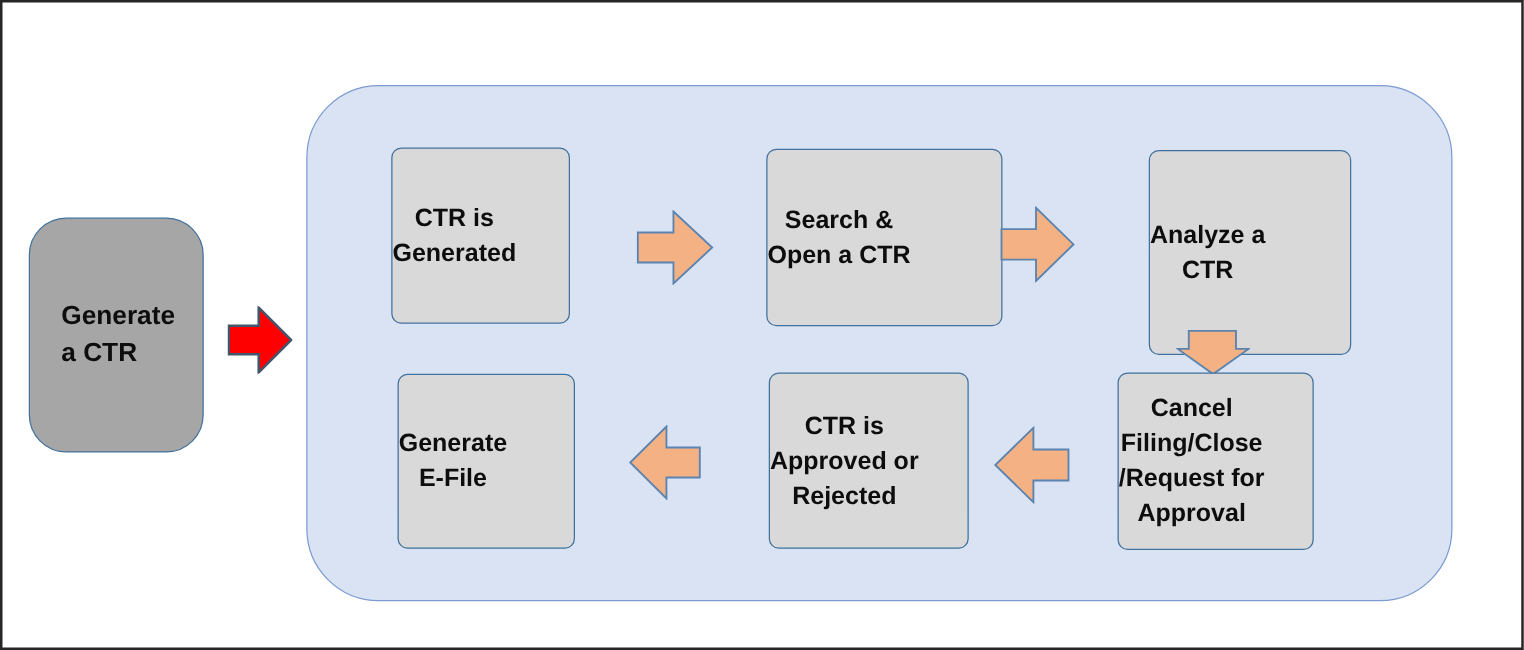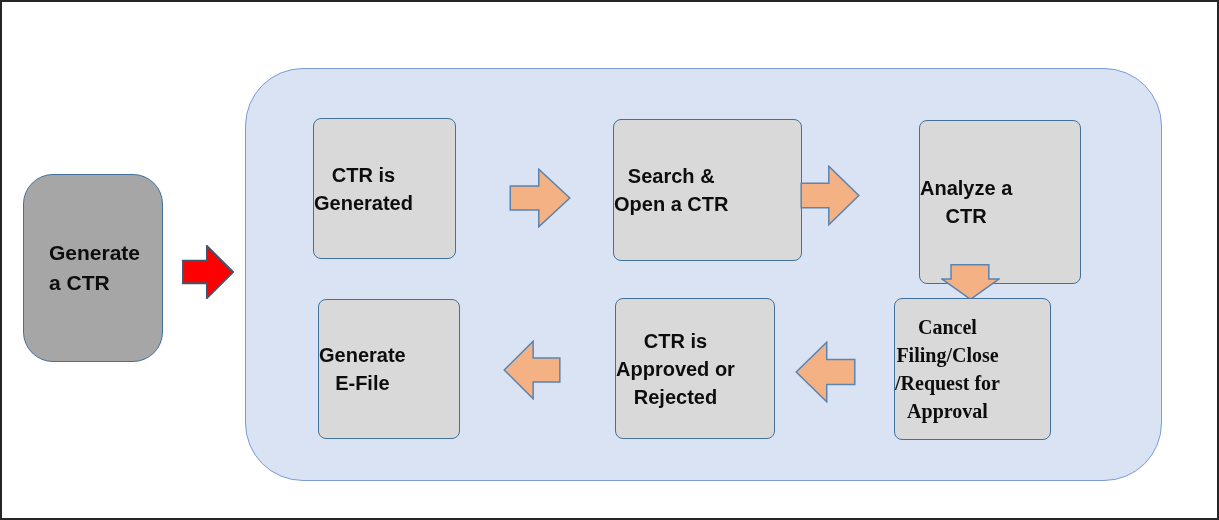--- a/index.html
+++ b/index.html
@@ -87,21 +87,21 @@
   }
   .block-arrow.red polygon {
     fill: var(--start-arrow-fill);
     stroke: var(--start-arrow-border);
     stroke-width: 2;
   }
   
   .b1 { left: 67px;  top: 49px;  width: 143px; height: 141px; }
   .b2 { left: 367px; top: 50px;  width: 189px; height: 142px; }
   .b3 { left: 673px; top: 51px;  width: 162px; height: 164px; }
-  .b4 { left: 648px; top: 229px; width: 157px; height: 142px; font-family: Liberation Serif, serif; }
+  .b4 { left: 648px; top: 229px; width: 157px; height: 142px; }
   .b5 { left: 369px; top: 229px; width: 160px; height: 141px; }
   .b6 { left: 72px;  top: 230px; width: 142px; height: 140px; }
   .a1 { left: 263px; top: 99px;  width: 62px; height: 60px; }
   .a2 { left: 554px; top: 96px;  width: 60px; height: 61px; }
   .a3 { left: 695px; top: 195px; width: 59px; height: 36px; }
   .a4 { left: 549px; top: 272px; width: 61px; height: 62px; }
   .a5 { left: 257px; top: 271px; width: 58px; height: 60px; }
   .a-start { left: 180px; top: 243px; width: 52px; height: 54px; }
 </style>
 </head>

